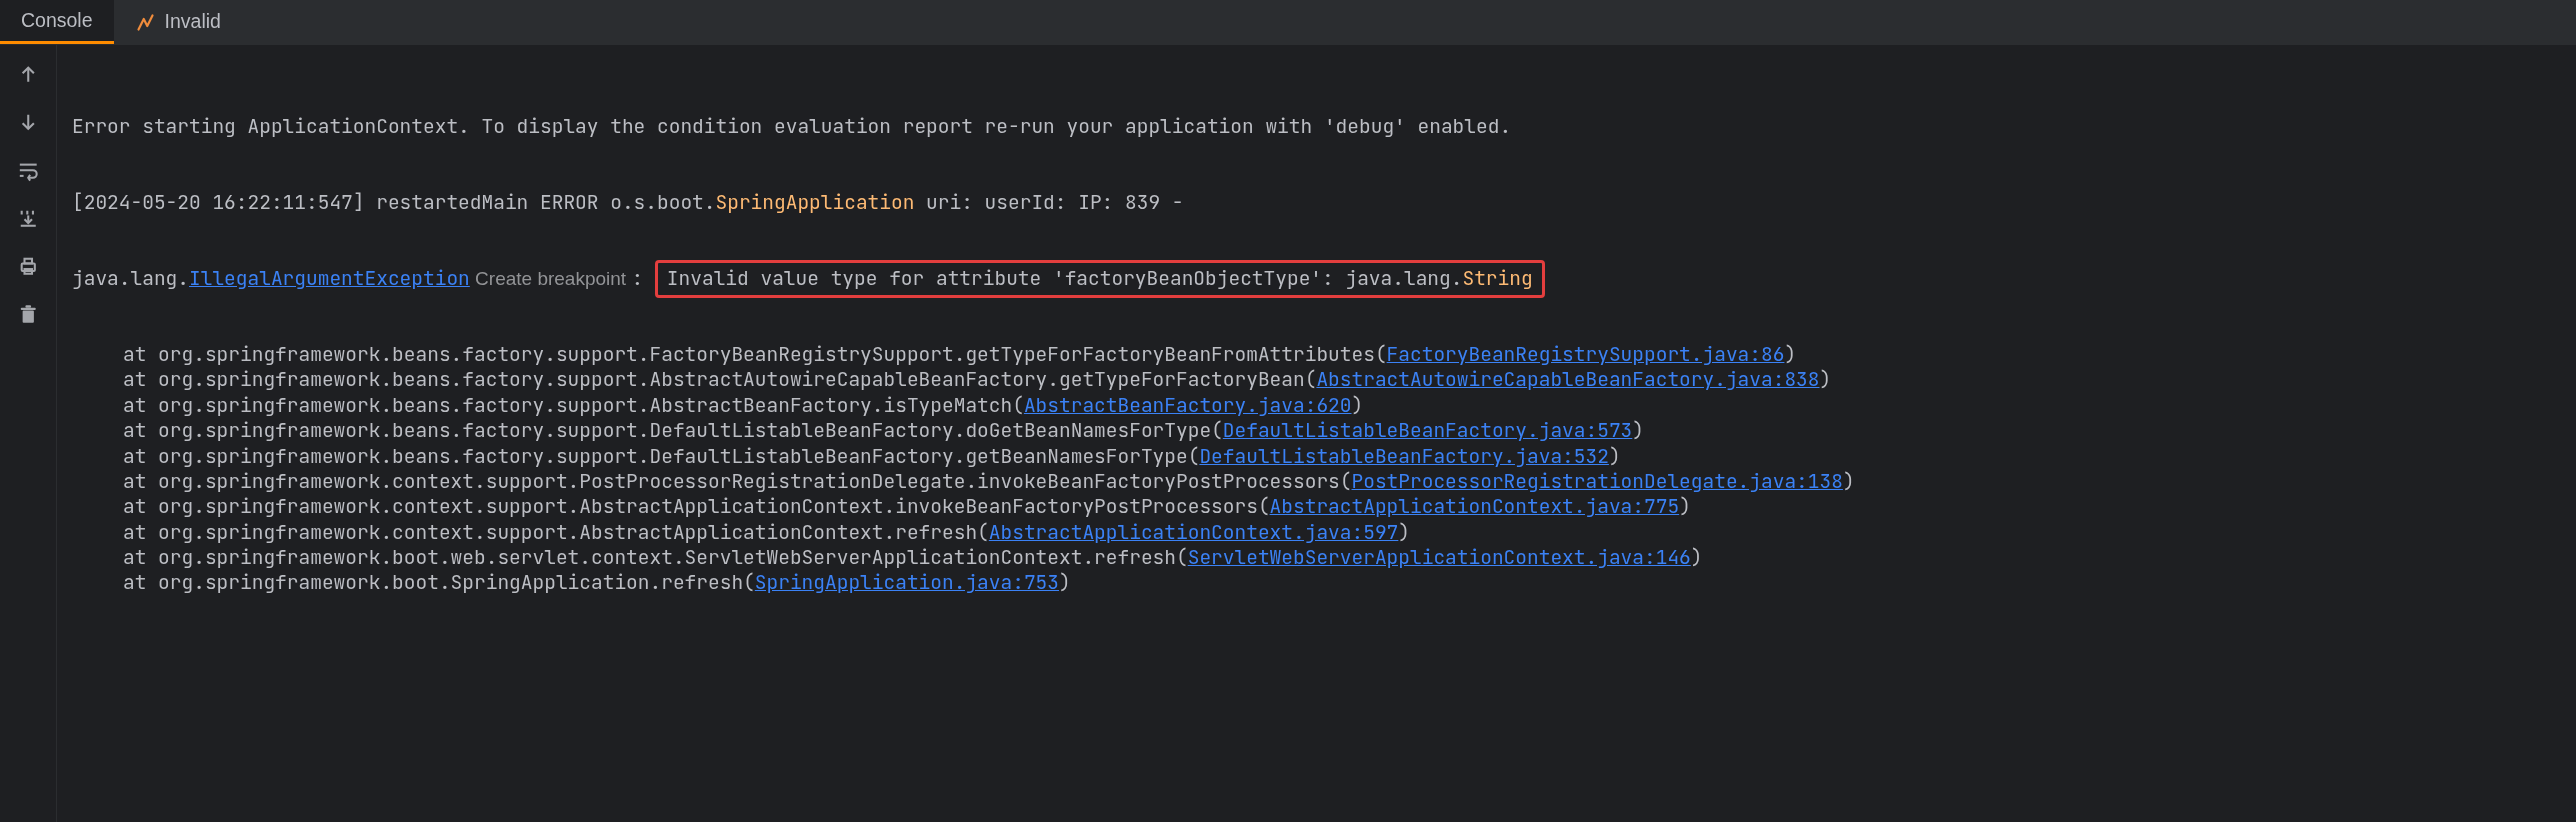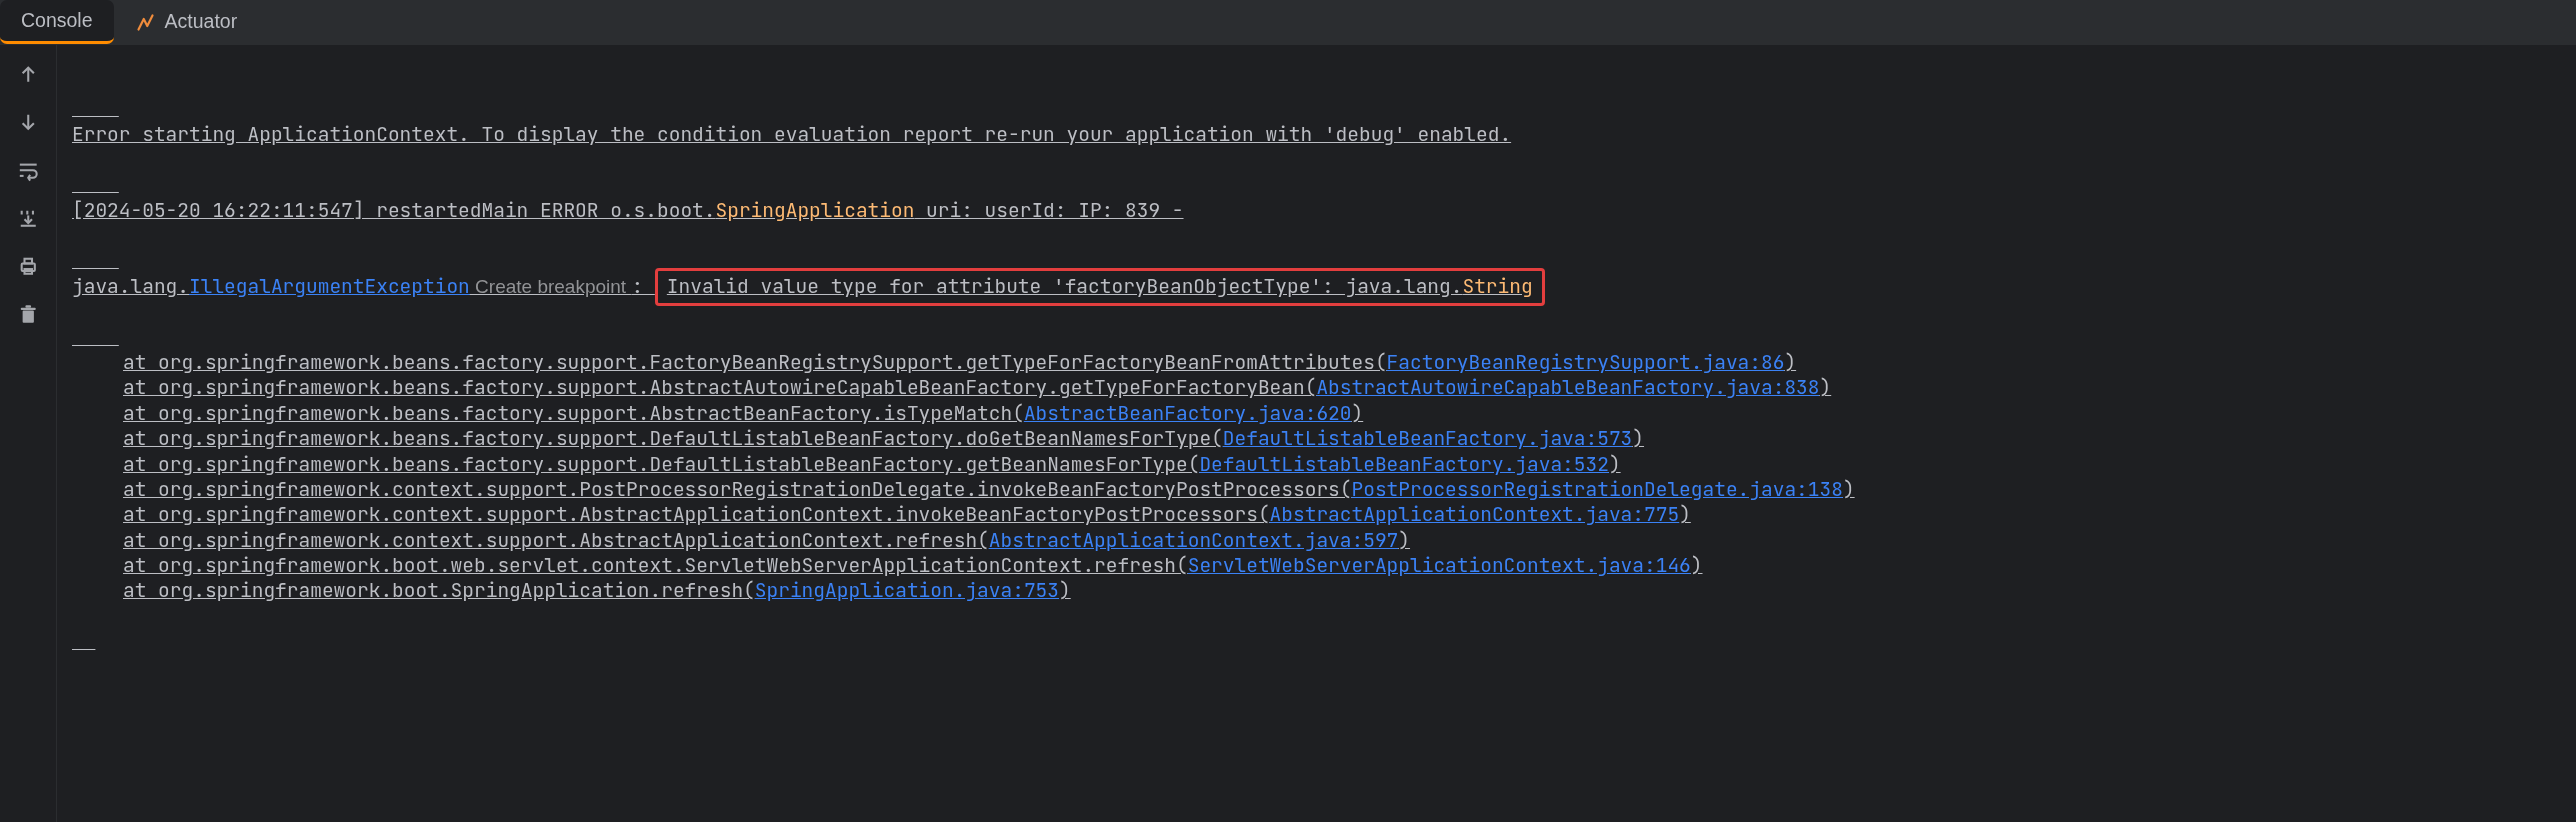--- a/index.html
+++ b/index.html
@@ -22,21 +22,20 @@
     .tab {
       display: flex;
       align-items: center;
       padding: 0 21px;
       height: 100%;
       font-family: -apple-system, "Segoe UI", Arial, sans-serif;
       font-size: 19.5px;
       color: #bcbec4;
       cursor: pointer;
       gap: 9px;
-      border-radius: 7px;
     }
     .tab.active {
       background: #1e1f22;
       border-bottom: 3.8px solid #ff8c00;
       padding-bottom: 0;
       margin-bottom: -0.8px;
     }
     .body {
       display: flex;
       height: calc(100% - 45px);
@@ -47,24 +46,23 @@
       flex-direction: column;
       align-items: center;
       padding-top: 18px;
       gap: 25.5px;
       background: #1e1f22;
       border-right: 0.8px solid #2b2d30;
       flex-shrink: 0;
     }
     .gutter svg { opacity: 0.85; cursor: pointer; }
     .console {
-      padding: 26px 15px;
+      padding: 18px 15px;
       white-space: pre;
       overflow: hidden;
-      text-decoration: underline;
     }
     .console div.line { white-space: pre; }
     a.link {
       color: #3b82f6;
       text-decoration: underline;
     }
     .dim { color: #fdba74; }
     .gray-reg { color: #929396; font-family: -apple-system, Arial, sans-serif; font-size: 19px; margin-top: 44px; }
     .highlight-box {
       border: 3px solid #e33e3e;
@@ -81,21 +79,21 @@
 <body>
 
 <div class="tabs">
   <div class="tab active">
     <span>Console</span>
   </div>
   <div class="tab">
     <svg width="21" height="21" viewBox="0 0 24 24" fill="none">
         <path class="actuator-icon-stroke" d="M4 20 L10 8 L14 16 L20 4" stroke-width="2.5" stroke-linecap="round" stroke-linejoin="round"></path>
       </svg>
-    <span>Actuator</span>
+    <span>Invalid</span>
   </div>
 </div>
 
 <div class="body">
   <div class="gutter">
     <svg width="22.5" height="22.5" viewBox="0 0 24 24" fill="none" stroke="#bcbec4" stroke-width="2.2">
         <path d="M12 20V5"></path>
         <path d="M6 11l6-6 6 6"></path>
       </svg>
     <svg width="22.5" height="22.5" viewBox="0 0 24 24" fill="none" stroke="#bcbec4" stroke-width="2.2">

